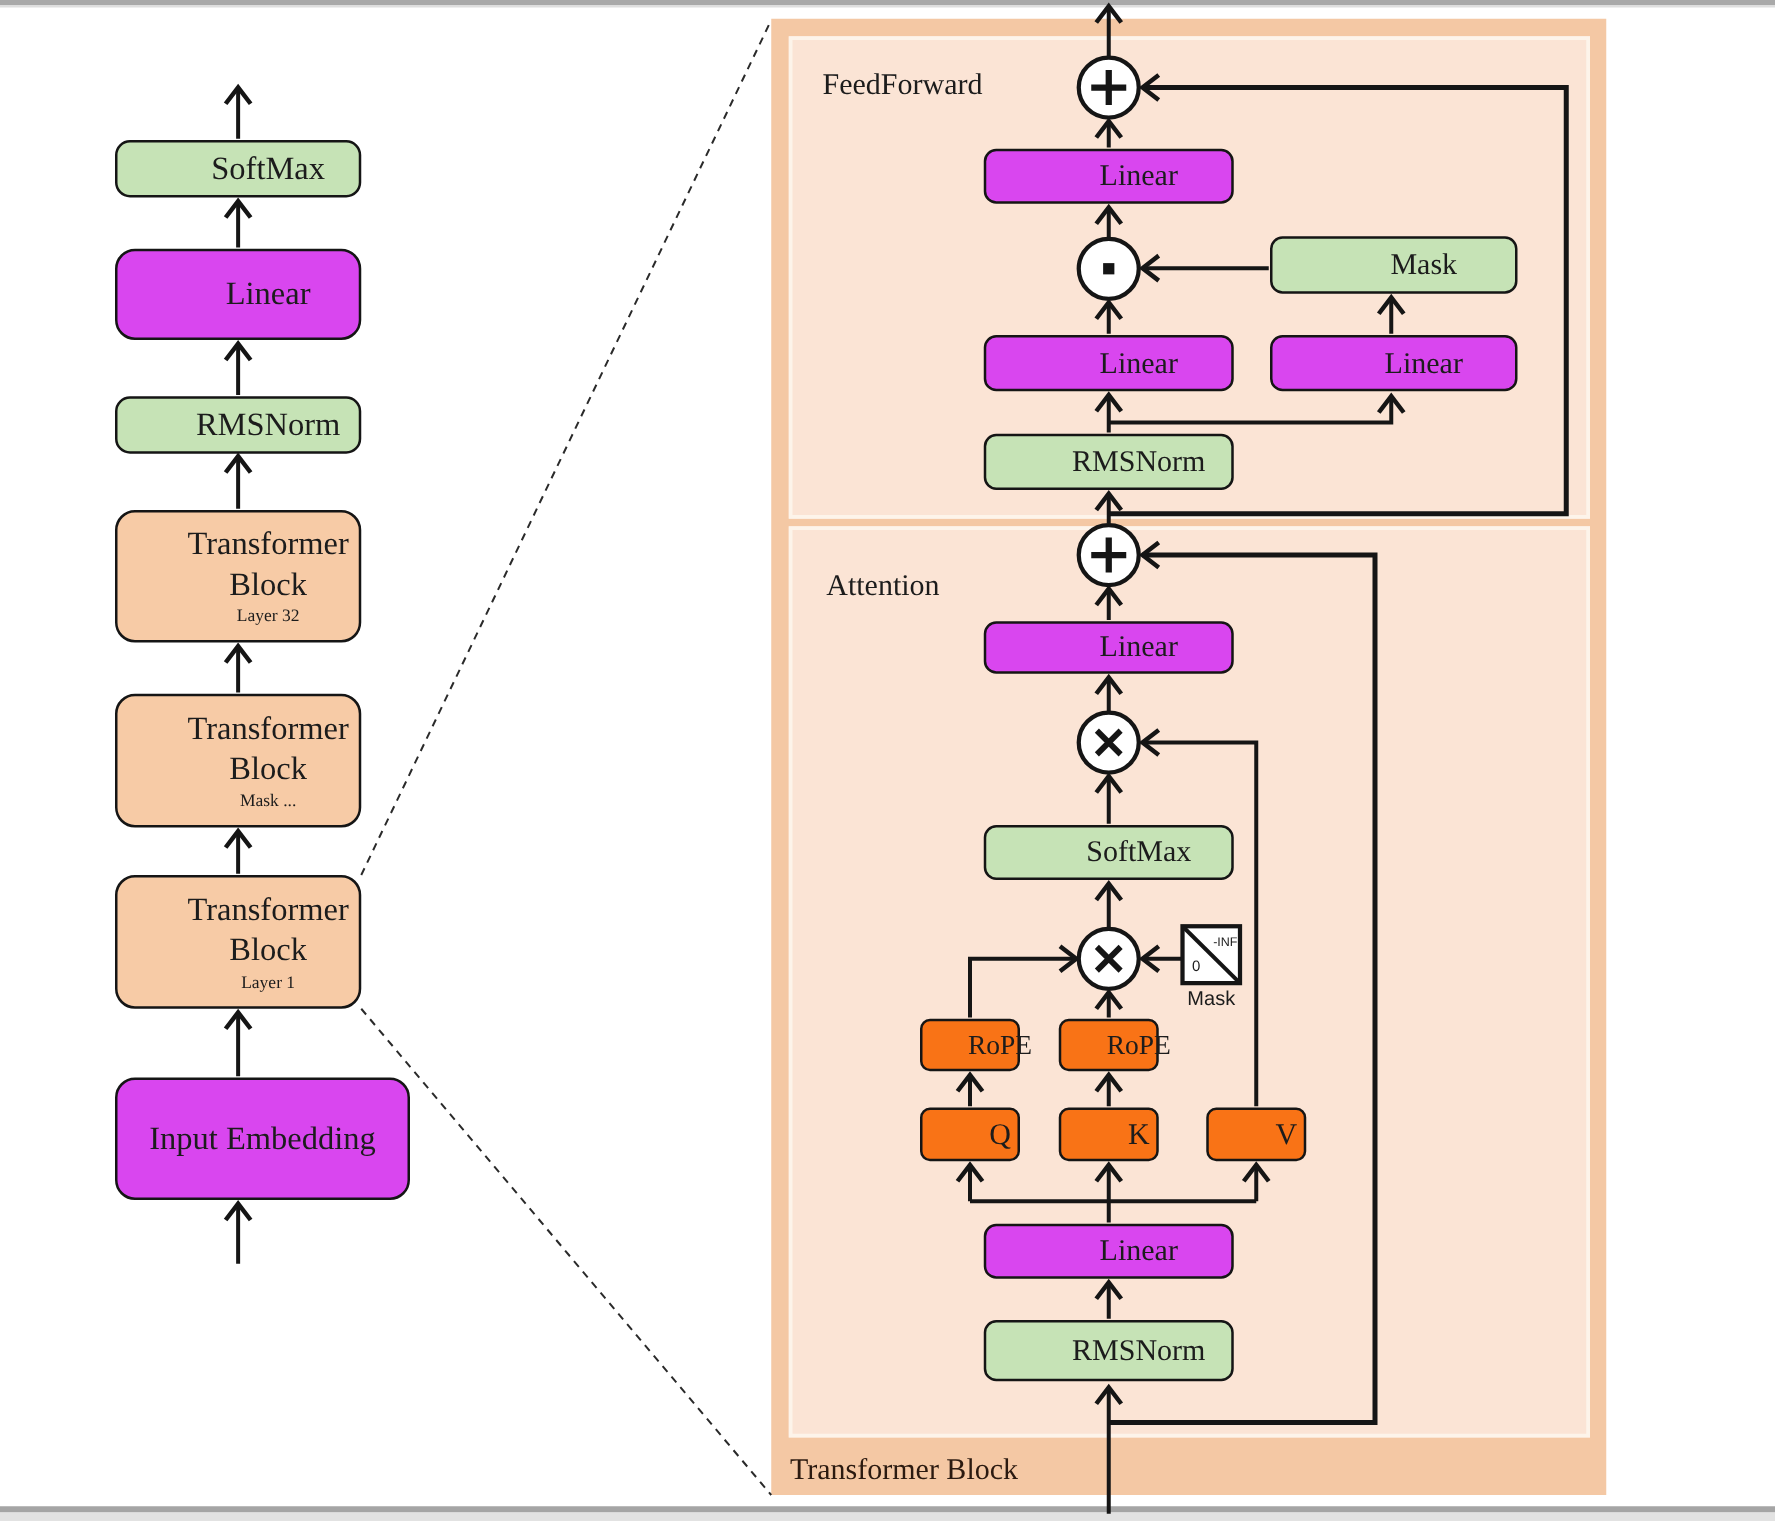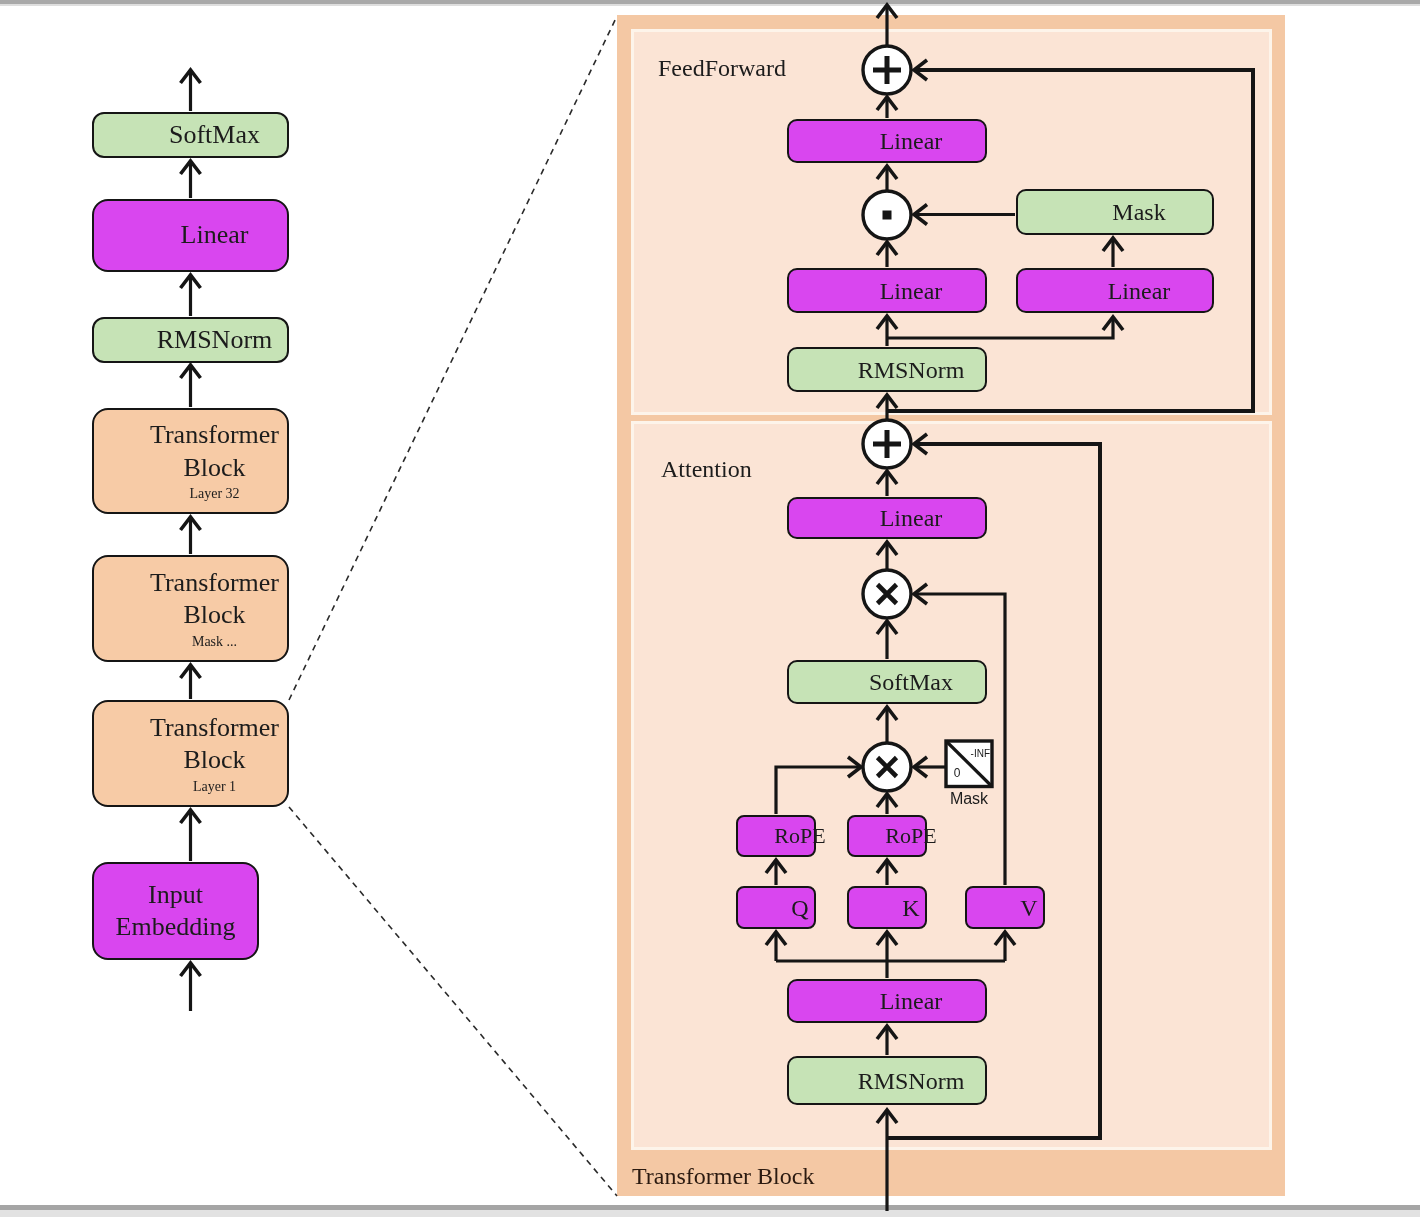--- a/index.html
+++ b/index.html
@@ -7,21 +7,21 @@
     position:relative;width:1420px;height:1217px;background:#ffffff;
     overflow:hidden;font-family:"Liberation Serif","DejaVu Serif",serif;color:#1c1c1c;
   }
   .strip{position:absolute;left:0;width:1420px;}
   .box{
     position:absolute;box-sizing:border-box;border:2.5px solid #151515;
     display:flex;flex-direction:column;align-items:center;justify-content:center;
     text-align:center;line-height:1.25;background:#fff;padding-left:48px;
   }
   .blue{background:#d946ef;}
-  .blue2{background:#d946ef;}
+  .blue2{background:#f97316;}
   .green{background:#c6e3b6;}
   .orange{background:#f7cba6;}
   .r8{border-radius:8px}.r10{border-radius:10px}.r12{border-radius:12px}.r16{border-radius:16px}
   .f26{font-size:26px}.f25{font-size:24px}.f24{font-size:24px}.f22{font-size:22px}
   .sub{font-size:14px;margin-top:1px;}
   .panel-outer{position:absolute;left:617px;top:15px;width:668px;height:1181px;background:#f4c8a4;}
   .panel-inner{position:absolute;box-sizing:border-box;background:#fbe4d5;border:3px solid #fdf4ea;}
   .ptitle{position:absolute;white-space:nowrap;}
   #svgLayer{position:absolute;left:0;top:0;pointer-events:none;}
 </style>
@@ -143,21 +143,21 @@
     <span class="sub">Layer 32</span>
   </div>
   <div class="box orange r16 f26" style="left:92px;top:555px;width:197px;height:107px;">
     <span>Transformer Block</span>
     <span class="sub">Mask ...</span>
   </div>
   <div class="box orange r16 f26" style="left:92px;top:700px;width:197px;height:107px;">
     <span>Transformer Block</span>
     <span class="sub">Layer 1</span>
   </div>
-  <div class="box blue r16 f26" style="left:92px;top:862px;width:167px;height:98px;padding:0 18px;">
+  <div class="box blue r16 f26" style="left:92px;top:862px;width:236px;height:98px;padding:0 18px;">
     <span>Input Embedding</span>
   </div>
 
   <div class="ptitle f25" style="left:658px;top:55px;">FeedForward</div>
   <div class="ptitle f24" style="left:661px;top:456px;">Attention</div>
   <div class="ptitle f24" style="left:632px;top:1163px;color:#2b1a10;">Transformer Block</div>
 
   <div class="box blue r10 f25" style="left:787px;top:119px;width:200px;height:44px;">
     <span>Linear</span>
   </div>

